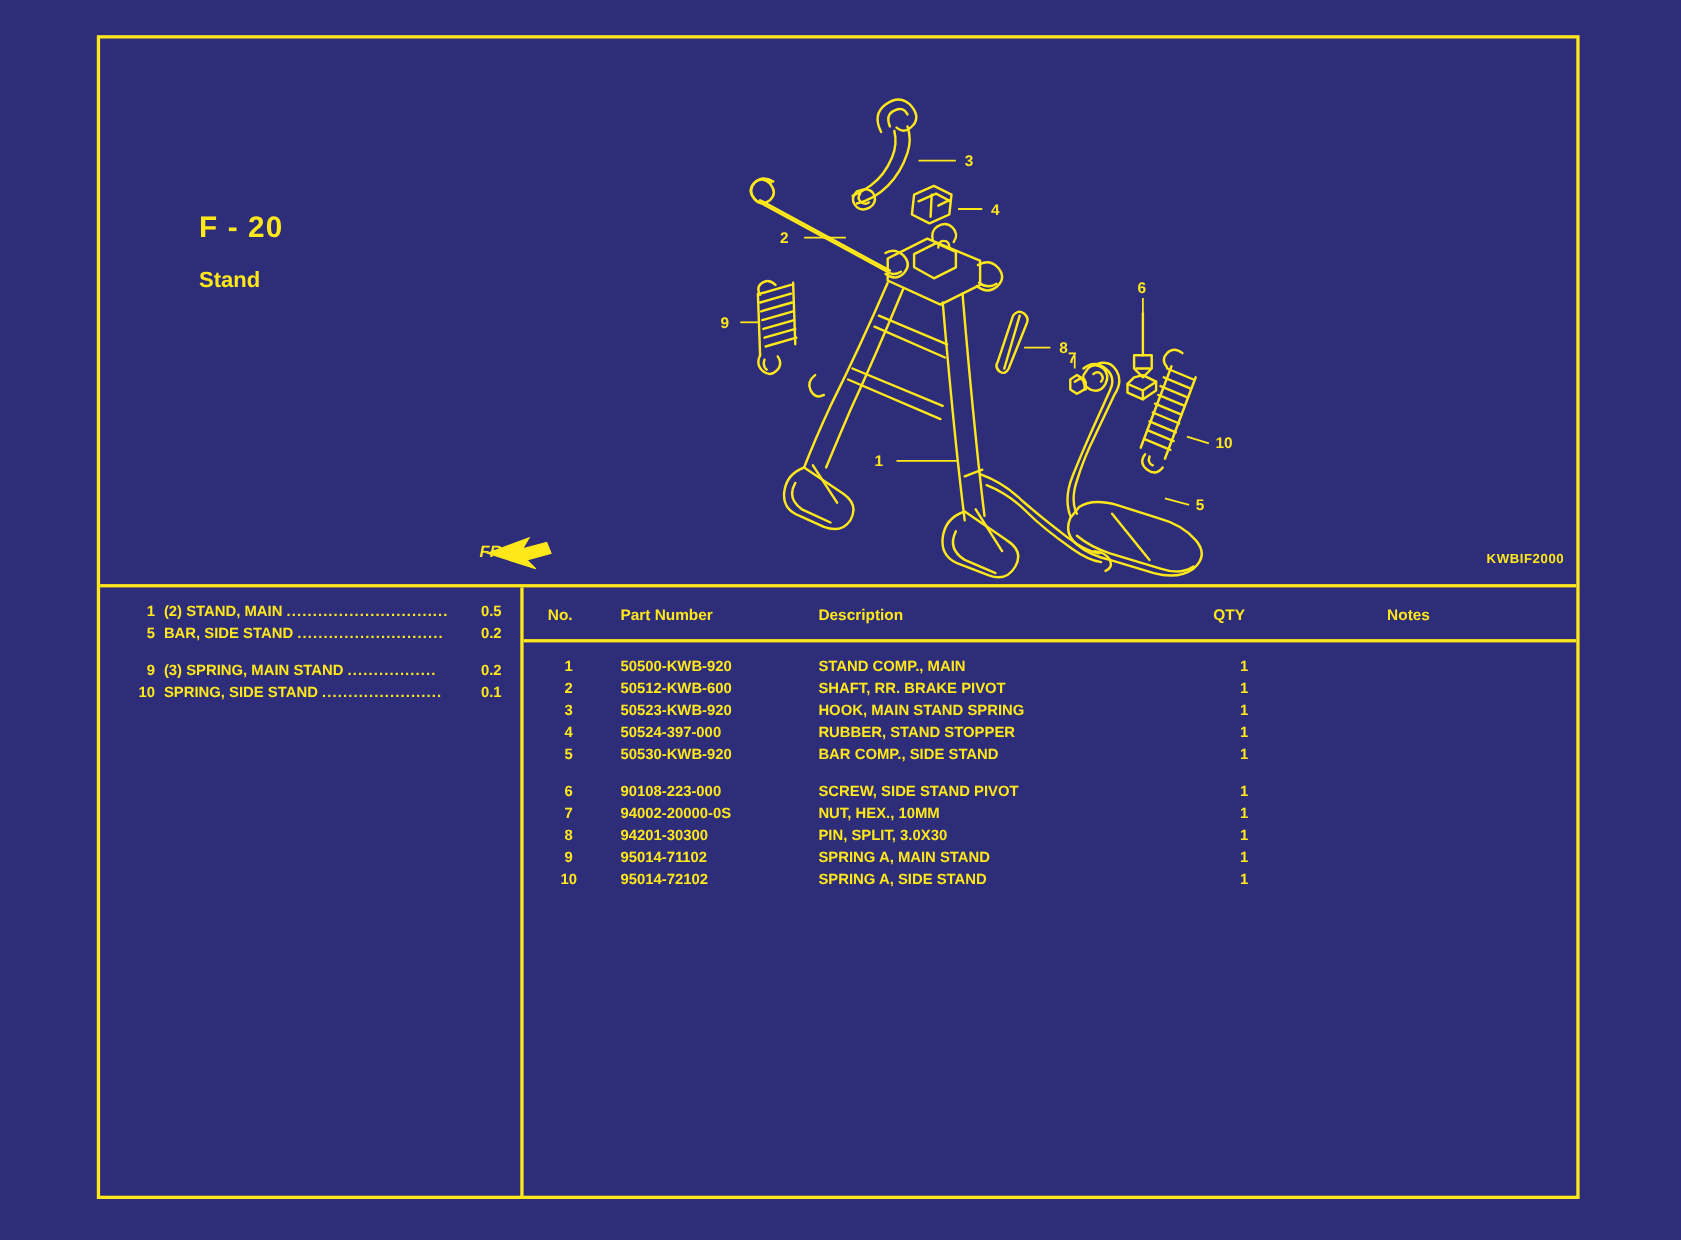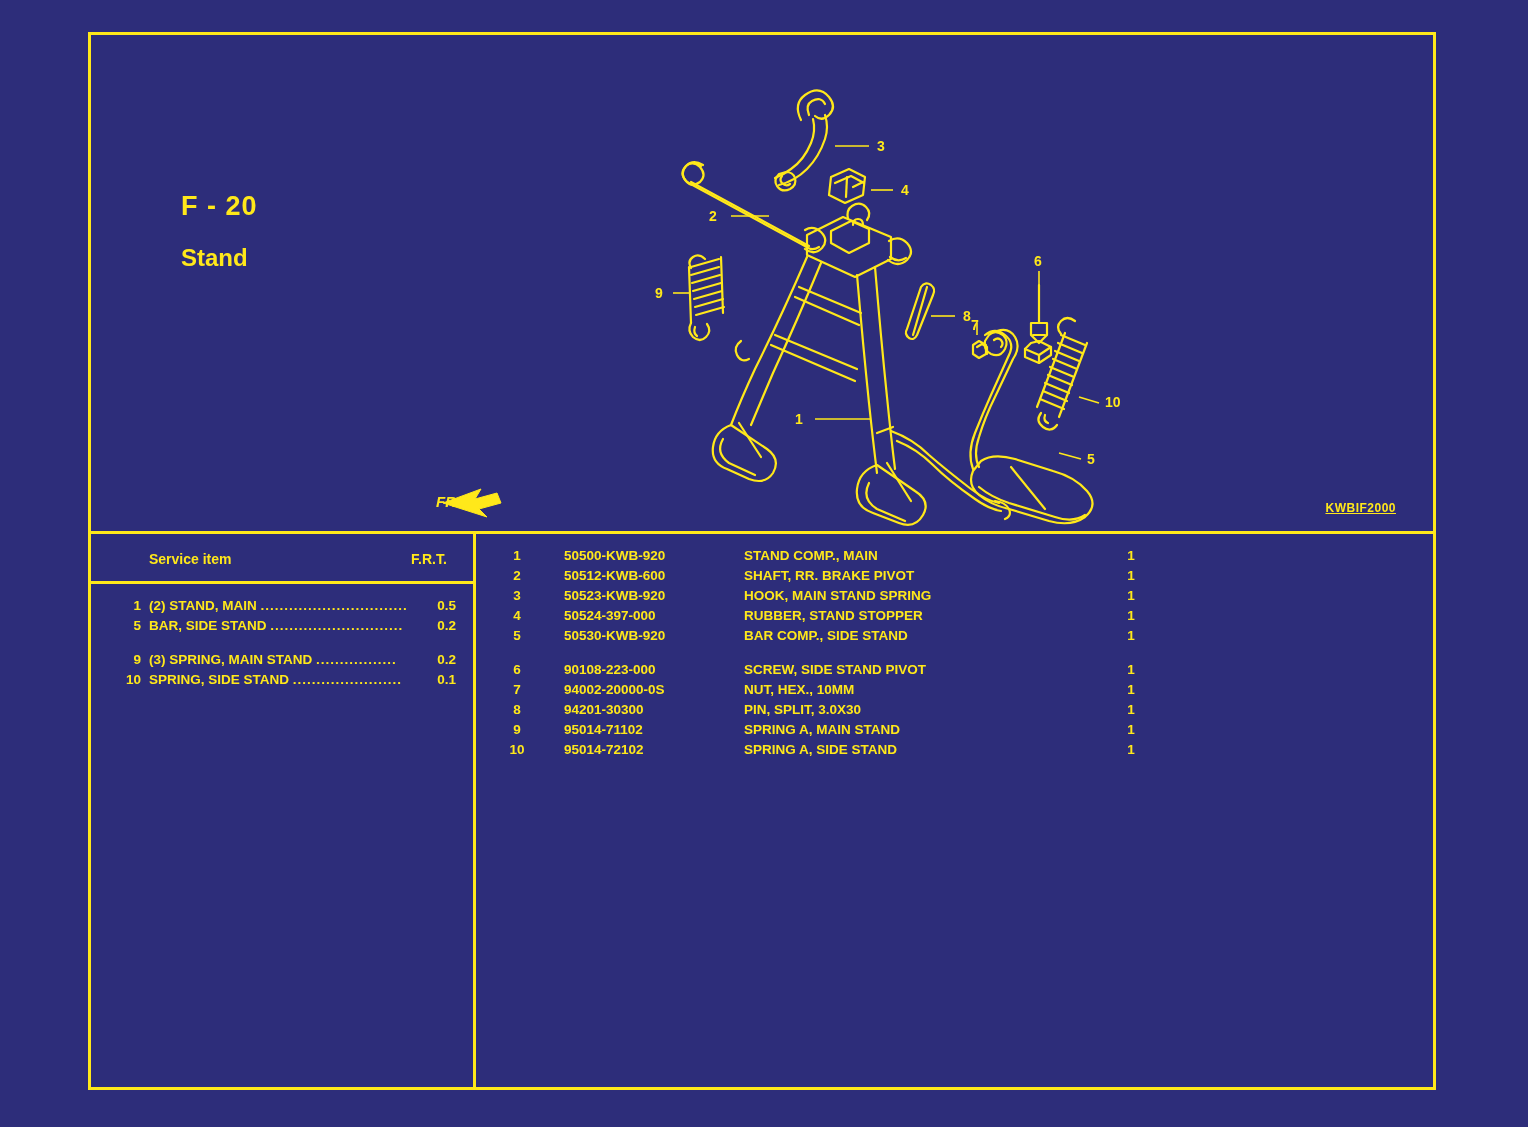--- a/index.html
+++ b/index.html
@@ -35,32 +35,31 @@
     left: 90px;
     top: 120px;
     margin-top: 36px;
   }
   #title-block .code {
     font-size: 27px;
     font-weight: bold;
     letter-spacing: 1px;
   }
   #title-block .name {
-    font-size: 24px;
+    font-size: 20px;
     font-weight: bold;
     margin-top: 22px;
   }
   #drawing-id {
     position: absolute;
-    right: 37px;
+    right: 11px;
     top: 466px;
     font-size: 12px;
     font-weight: bold;
     letter-spacing: 0.5px;
-    text-decoration: underline;
   }
   #fr-mark {
     position: absolute;
     left: 345px;
     top: 438px;
     font-size: 15px;
     font-weight: bold;
     font-style: italic;
     margin-top: 20px;
   }
@@ -301,24 +300,20 @@
 
       <g>
         <path d="M352 468 l38 -14 l-6 10 l22 -6 l4 10 l-22 6 l8 8 z" fill="#ffe81a" stroke="#ffe81a" stroke-width="1"></path>
       </g>
     </svg>
   </div>
 
   <div id="tables">
 
     <div id="left-table">
-      <div class="hdr">
-        <span class="hdr-lt-item">Service item</span>
-        <span class="hdr-lt-frt">F.R.T.</span>
-      </div>
       <div class="rows" id="service-rows">
           <div class="row">
             <span class="c lt-no">1</span>
             <span class="c lt-item"><span>(2) STAND, MAIN </span><span class="dots">...............................</span></span>
             <span class="c lt-frt">0.5</span>
           </div>
           <div class="row gap">
             <span class="c lt-no">5</span>
             <span class="c lt-item"><span>BAR, SIDE STAND </span><span class="dots">............................</span></span>
             <span class="c lt-frt">0.2</span>
@@ -330,20 +325,27 @@
           </div>
           <div class="row">
             <span class="c lt-no">10</span>
             <span class="c lt-item"><span>SPRING, SIDE STAND </span><span class="dots">.......................</span></span>
             <span class="c lt-frt">0.1</span>
           </div>
         </div>
     </div>
 
     <div id="right-table">
+      <div class="hdr">
+        <span class="hdr-rt-no">No.</span>
+        <span class="hdr-rt-part">Part Number</span>
+        <span class="hdr-rt-desc">Description</span>
+        <span class="hdr-rt-qty">QTY</span>
+        <span class="hdr-rt-notes">Notes</span>
+      </div>
       <div class="rows" id="parts-rows">
           <div class="row">
             <span class="c rt-no">1</span>
             <span class="c rt-part">50500-KWB-920</span>
             <span class="c rt-desc">STAND COMP., MAIN</span>
             <span class="c rt-qty">1</span>
             <span class="c rt-notes"></span>
           </div>
           <div class="row">
             <span class="c rt-no">2</span>

